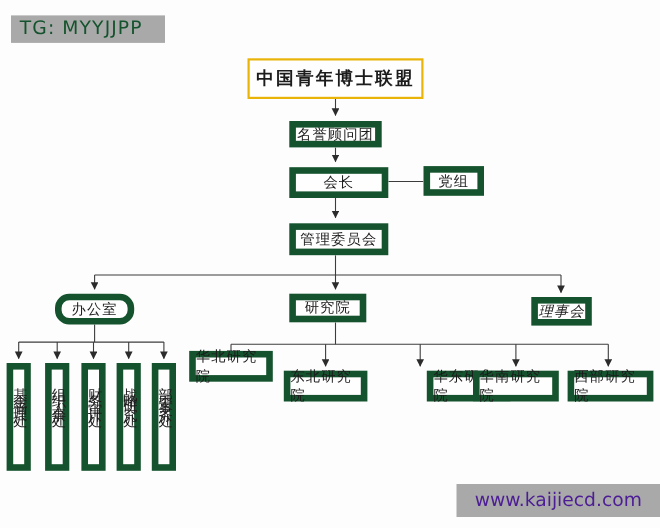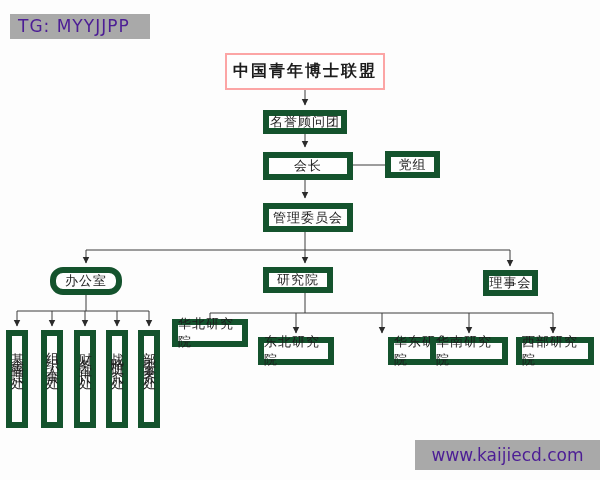--- a/index.html
+++ b/index.html
@@ -12,33 +12,33 @@
   .box{
     position:absolute;
     border:6px solid #14532d;
     background:#fefefe;
     display:flex;align-items:center;justify-content:center;
     font-size:13px;letter-spacing:1px;
     box-sizing:border-box;
     color:#1c1c1c;
   }
   .box.root{
-    border:2px solid #fca5a5;
+    border:2px solid #eab308;
     font-weight:bold;font-size:16px;letter-spacing:2px;
   }
   .box.vert{
     writing-mode:vertical-lr;
     text-orientation:upright;
     letter-spacing:6px;
     padding-top:6px;
     justify-content:flex-start;
   }
   .banner{
     position:absolute;left:10px;top:14px;width:140px;height:25px;
-    background:#a9a9a9;color:#4c1d95;
+    background:#a9a9a9;color:#14532d;
     font-size:17px;line-height:25px;padding-left:8px;
     letter-spacing:1px;box-sizing:border-box;
   }
   .watermark{
     position:absolute;left:415px;top:440px;width:185px;height:30px;
     background:#a9a9a9;color:#4c1d95;
     font-size:17px;line-height:30px;text-align:center;
   }
   svg.connectors{position:absolute;left:0;top:0;}
 </style>
@@ -87,21 +87,21 @@
 <div class="box" style="left:263px;top:152px;width:90px;height:28px;">会长</div>
 
 <div class="box" style="left:385px;top:151px;width:55px;height:27px;">党组</div>
 
 <div class="box" style="left:263px;top:203px;width:90px;height:29px;font-family:Liberation Serif, serif;">管理委员会</div>
 
 <div class="box" style="left:50px;top:267px;width:72px;height:28px;border-radius:13px;">办公室</div>
 
 <div class="box" style="left:263px;top:267px;width:70px;height:26px;">研究院</div>
 
-<div class="box" style="left:483px;top:270px;width:55px;height:26px;">理事会</div>
+<div class="box" style="left:483px;top:270px;width:55px;height:26px;font-style:italic;">理事会</div>
 
 <div class="box vert" style="left:6px;top:330px;width:22px;height:98px;">基金管理处</div>
 <div class="box vert" style="left:41px;top:330px;width:22px;height:98px;">组织人事处</div>
 <div class="box vert" style="left:74px;top:330px;width:22px;height:98px;">财务审计处</div>
 <div class="box vert" style="left:106px;top:330px;width:22px;height:98px;">战略研究处</div>
 <div class="box vert" style="left:138px;top:330px;width:22px;height:98px;">部委事务处</div>
 
 <div class="box" style="left:172px;top:319px;width:76px;height:28px;">华北研究院</div>
 <div class="box" style="left:258px;top:337px;width:76px;height:28px;">东北研究院</div>
 <div class="box" style="left:344px;top:337px;width:76px;height:28px;margin-left:44px;">华东研究院</div>

